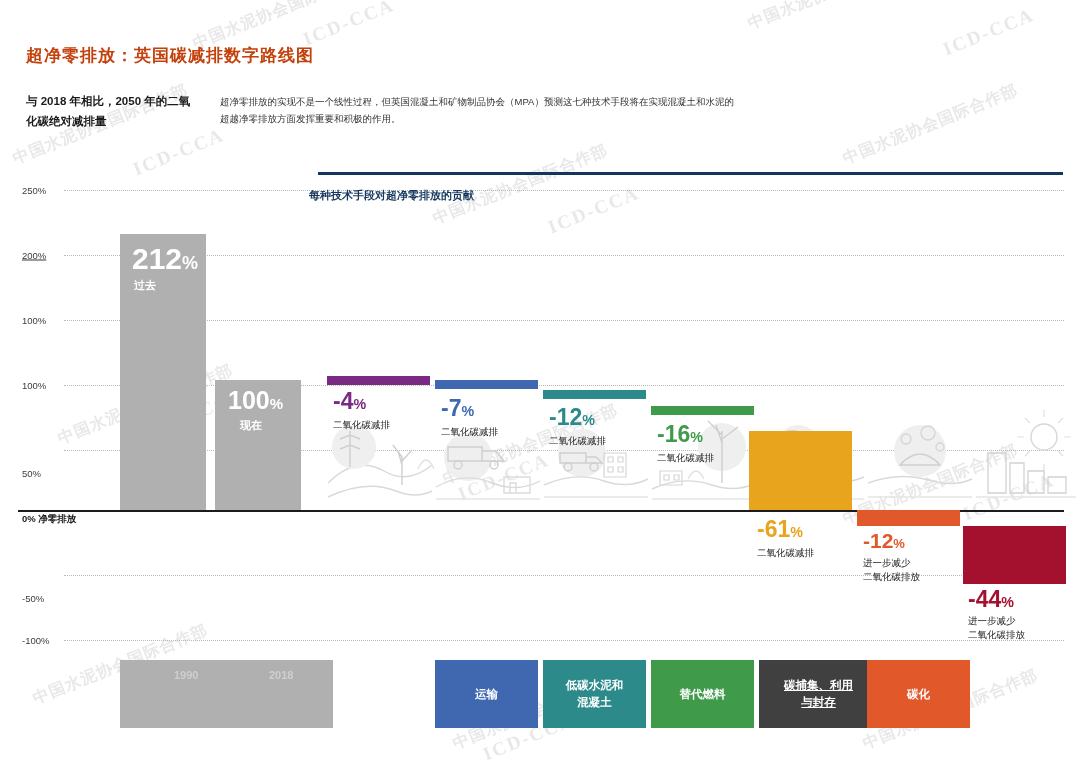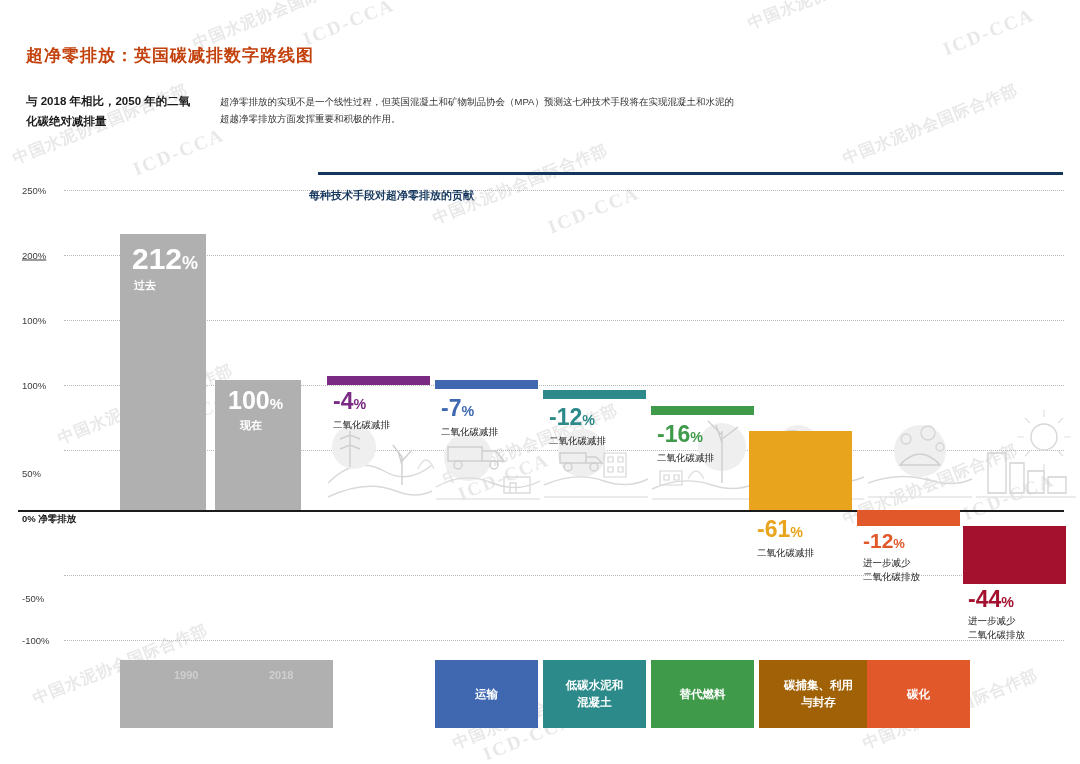--- a/index.html
+++ b/index.html
@@ -269,17 +269,17 @@
   <div class="legend">
     <div class="legend-box muted" style="left:120px;width:86px;background:#b0b0b0;">
         <span>1990</span>
       </div>
     <div class="legend-box muted" style="left:215px;width:74px;background:#b0b0b0;">
         <span>2018</span>
       </div>
     <div class="legend-box" style="left:435px;width:103px;background:#3f68b0;">运输</div>
     <div class="legend-box" style="left:543px;width:103px;background:#2c8a8a;">低碳水泥和<br>混凝土</div>
     <div class="legend-box" style="left:651px;width:103px;background:#3f9a4a;">替代燃料</div>
-    <div class="legend-box" style="left:759px;width:119px;background:#a16207;">碳捕集、利用<br>与封存</div>
+    <div class="legend-box" style="left:759px;width:119px;background:#404040;text-decoration:underline;">碳捕集、利用<br>与封存</div>
     <div class="legend-box" style="left:867px;width:103px;background:#e1582a;">碳化</div>
   </div>
 
 </div>
 
 </body></html>

